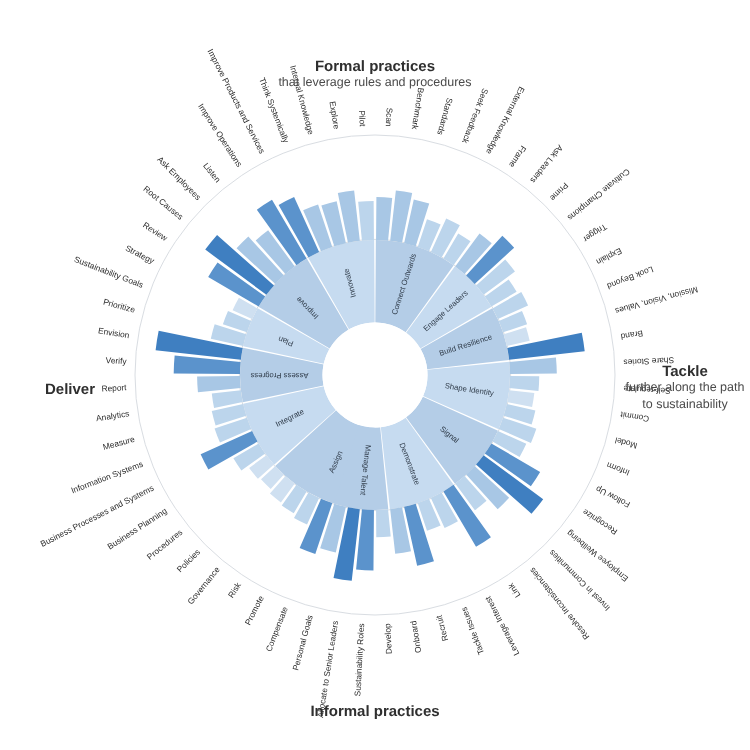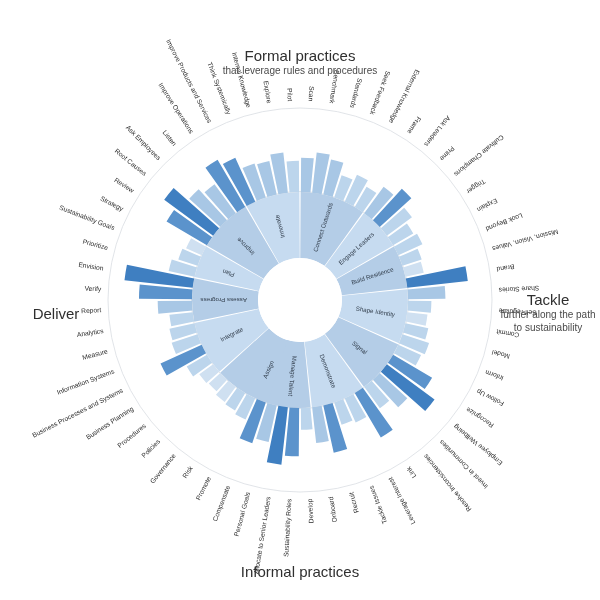--- a/index.html
+++ b/index.html
@@ -7,21 +7,21 @@
     width:600px;height:600px;
     background:#ffffff;
     font-family:"Liberation Sans",sans-serif;
     color:#3a3a3a;
     overflow:hidden;
     position:relative;
   }
   #chart-root{position:absolute;left:0;top:0;width:600px;height:600px;}
 
   .cap{position:absolute;text-align:center;line-height:1.28;}
-  .cap .t{font-weight:normal;font-size:15px;color:#2f2f2f;display:block;}
+  .cap .t{font-weight:bold;font-size:12px;color:#2f2f2f;display:block;}
   .cap .s{font-size:10px;color:#4a4a4a;display:block;}
 
   #cap-top{left:150px;top:46px;width:300px;}
   #cap-bottom{left:150px;top:526px;width:300px;margin-top:36px;}
   #cap-left{left:6px;top:304px;width:100px;}
   #cap-right{left:496px;top:290px;width:104px;}
 
   svg{display:block;}
   text{font-family:"Liberation Sans",sans-serif;}
   .outer-label{font-size:6.7px;fill:#2b2b2b;}

